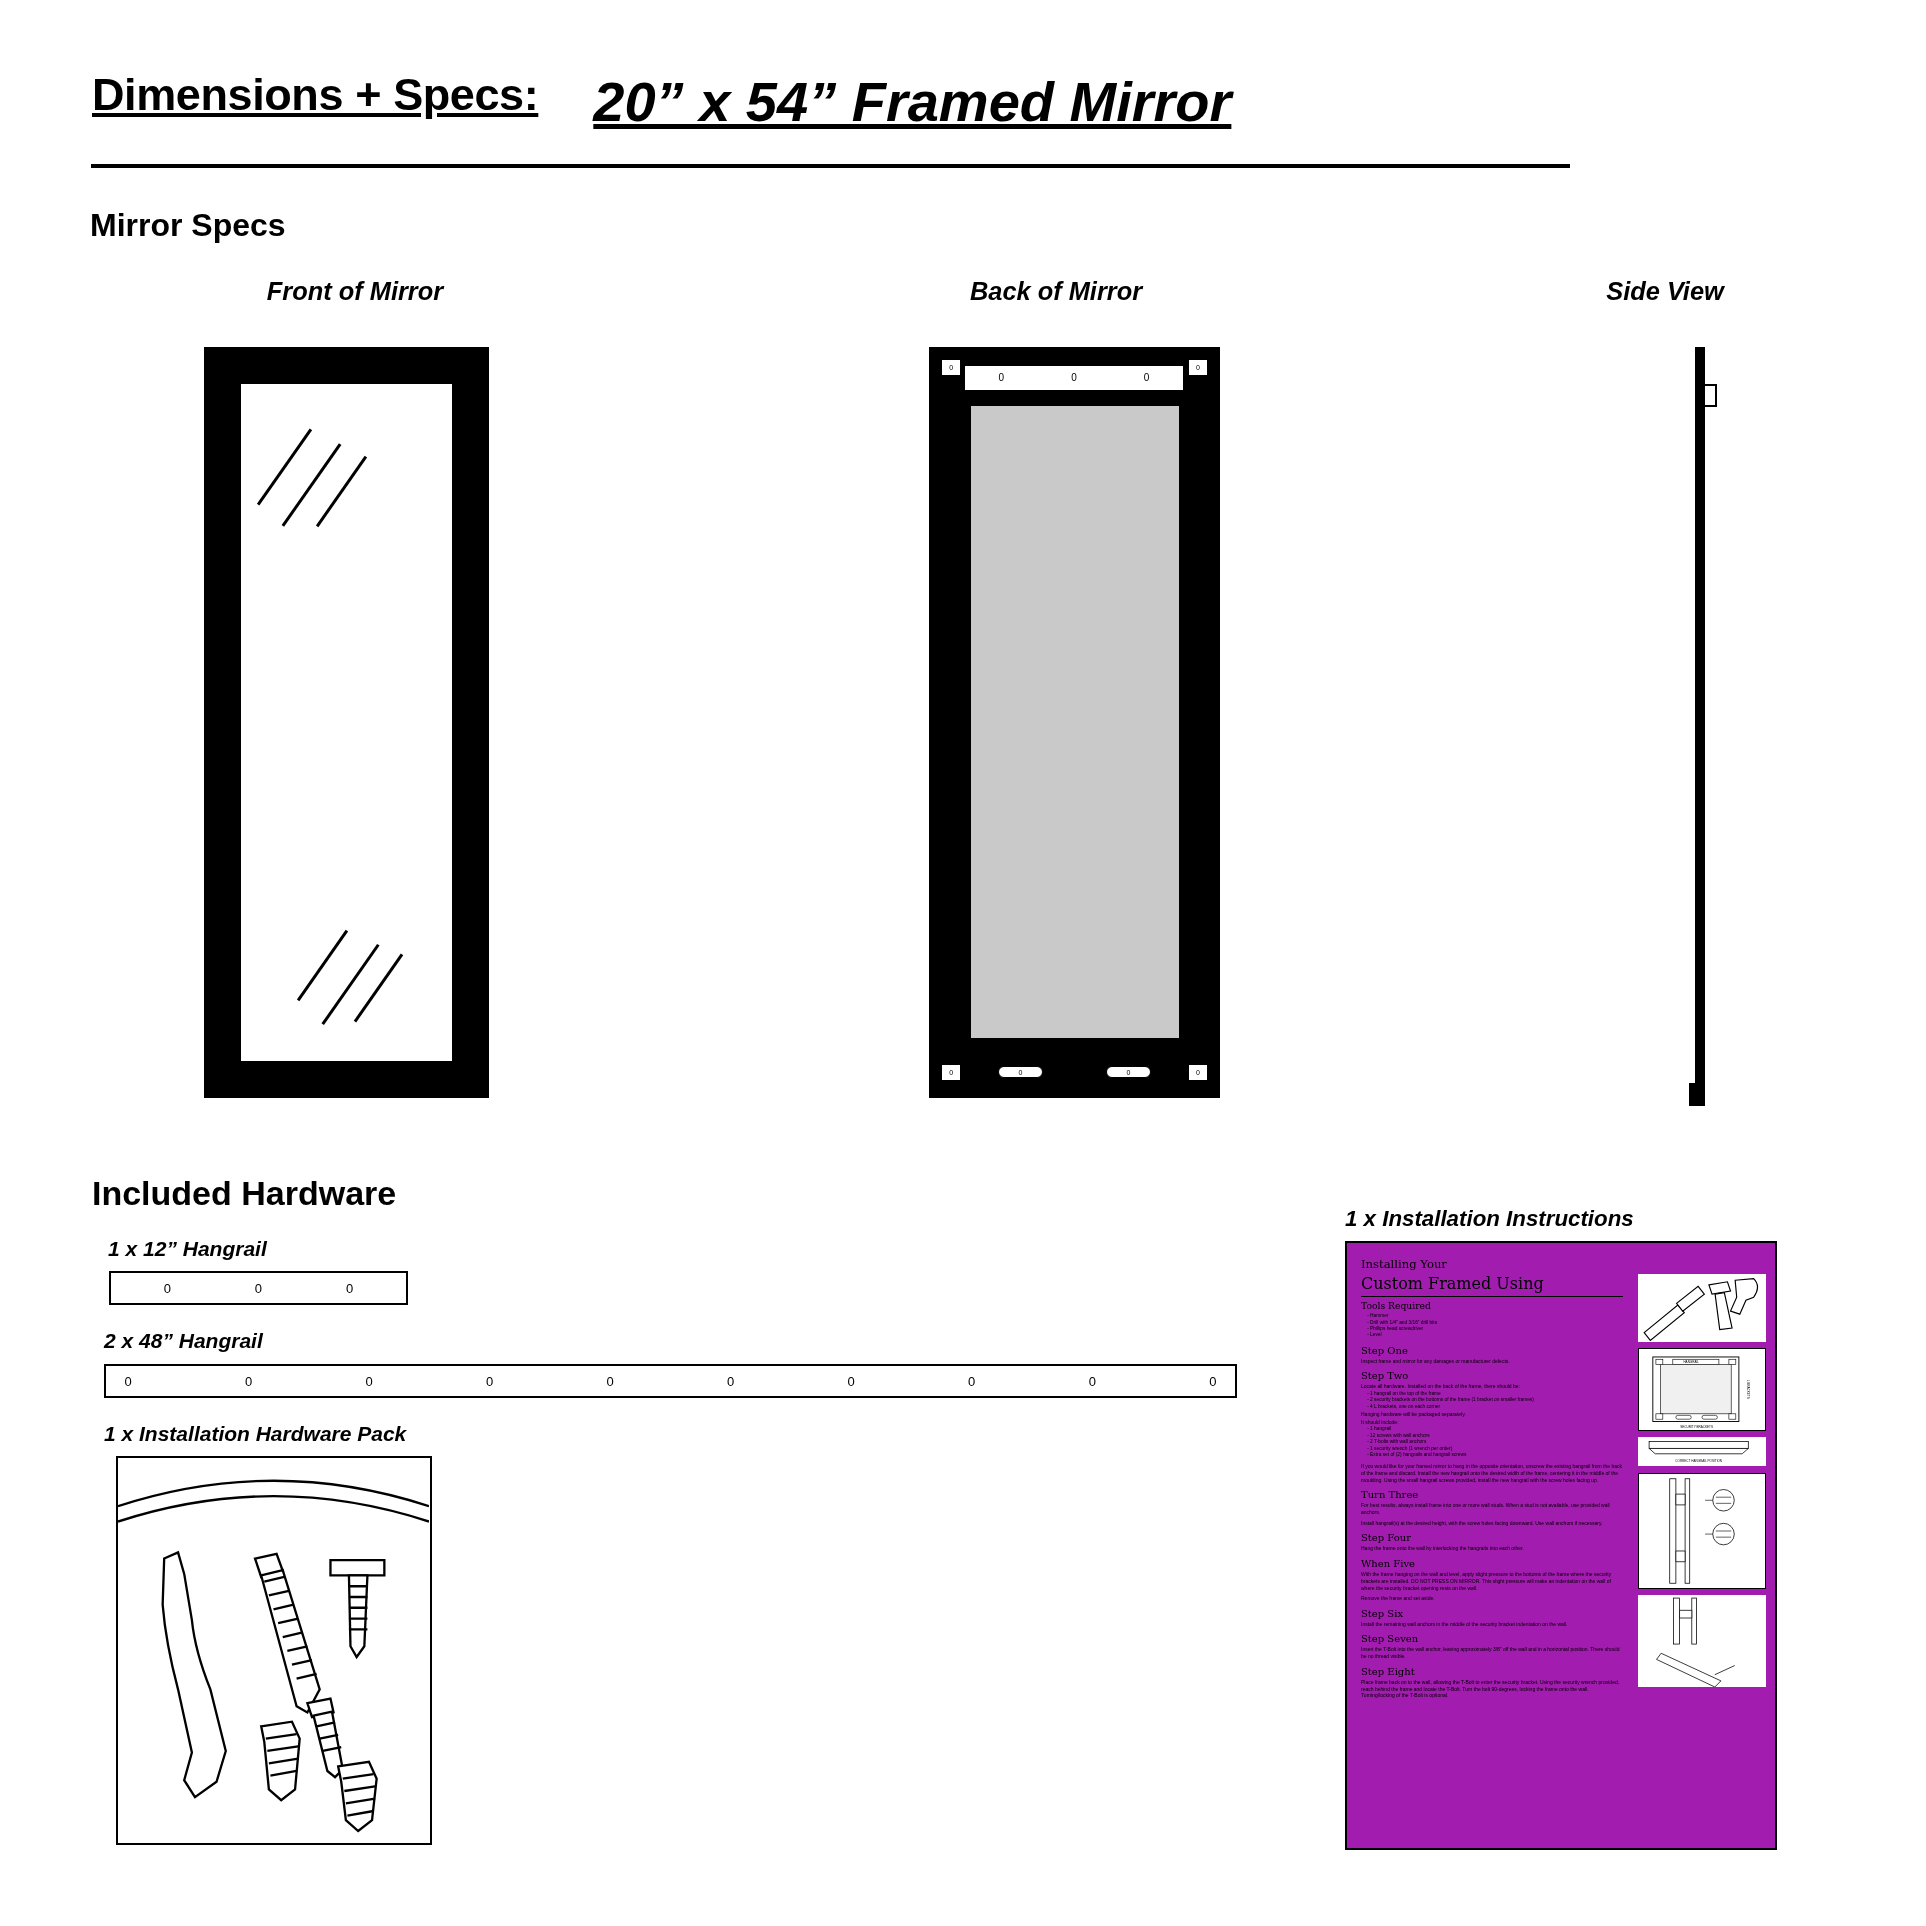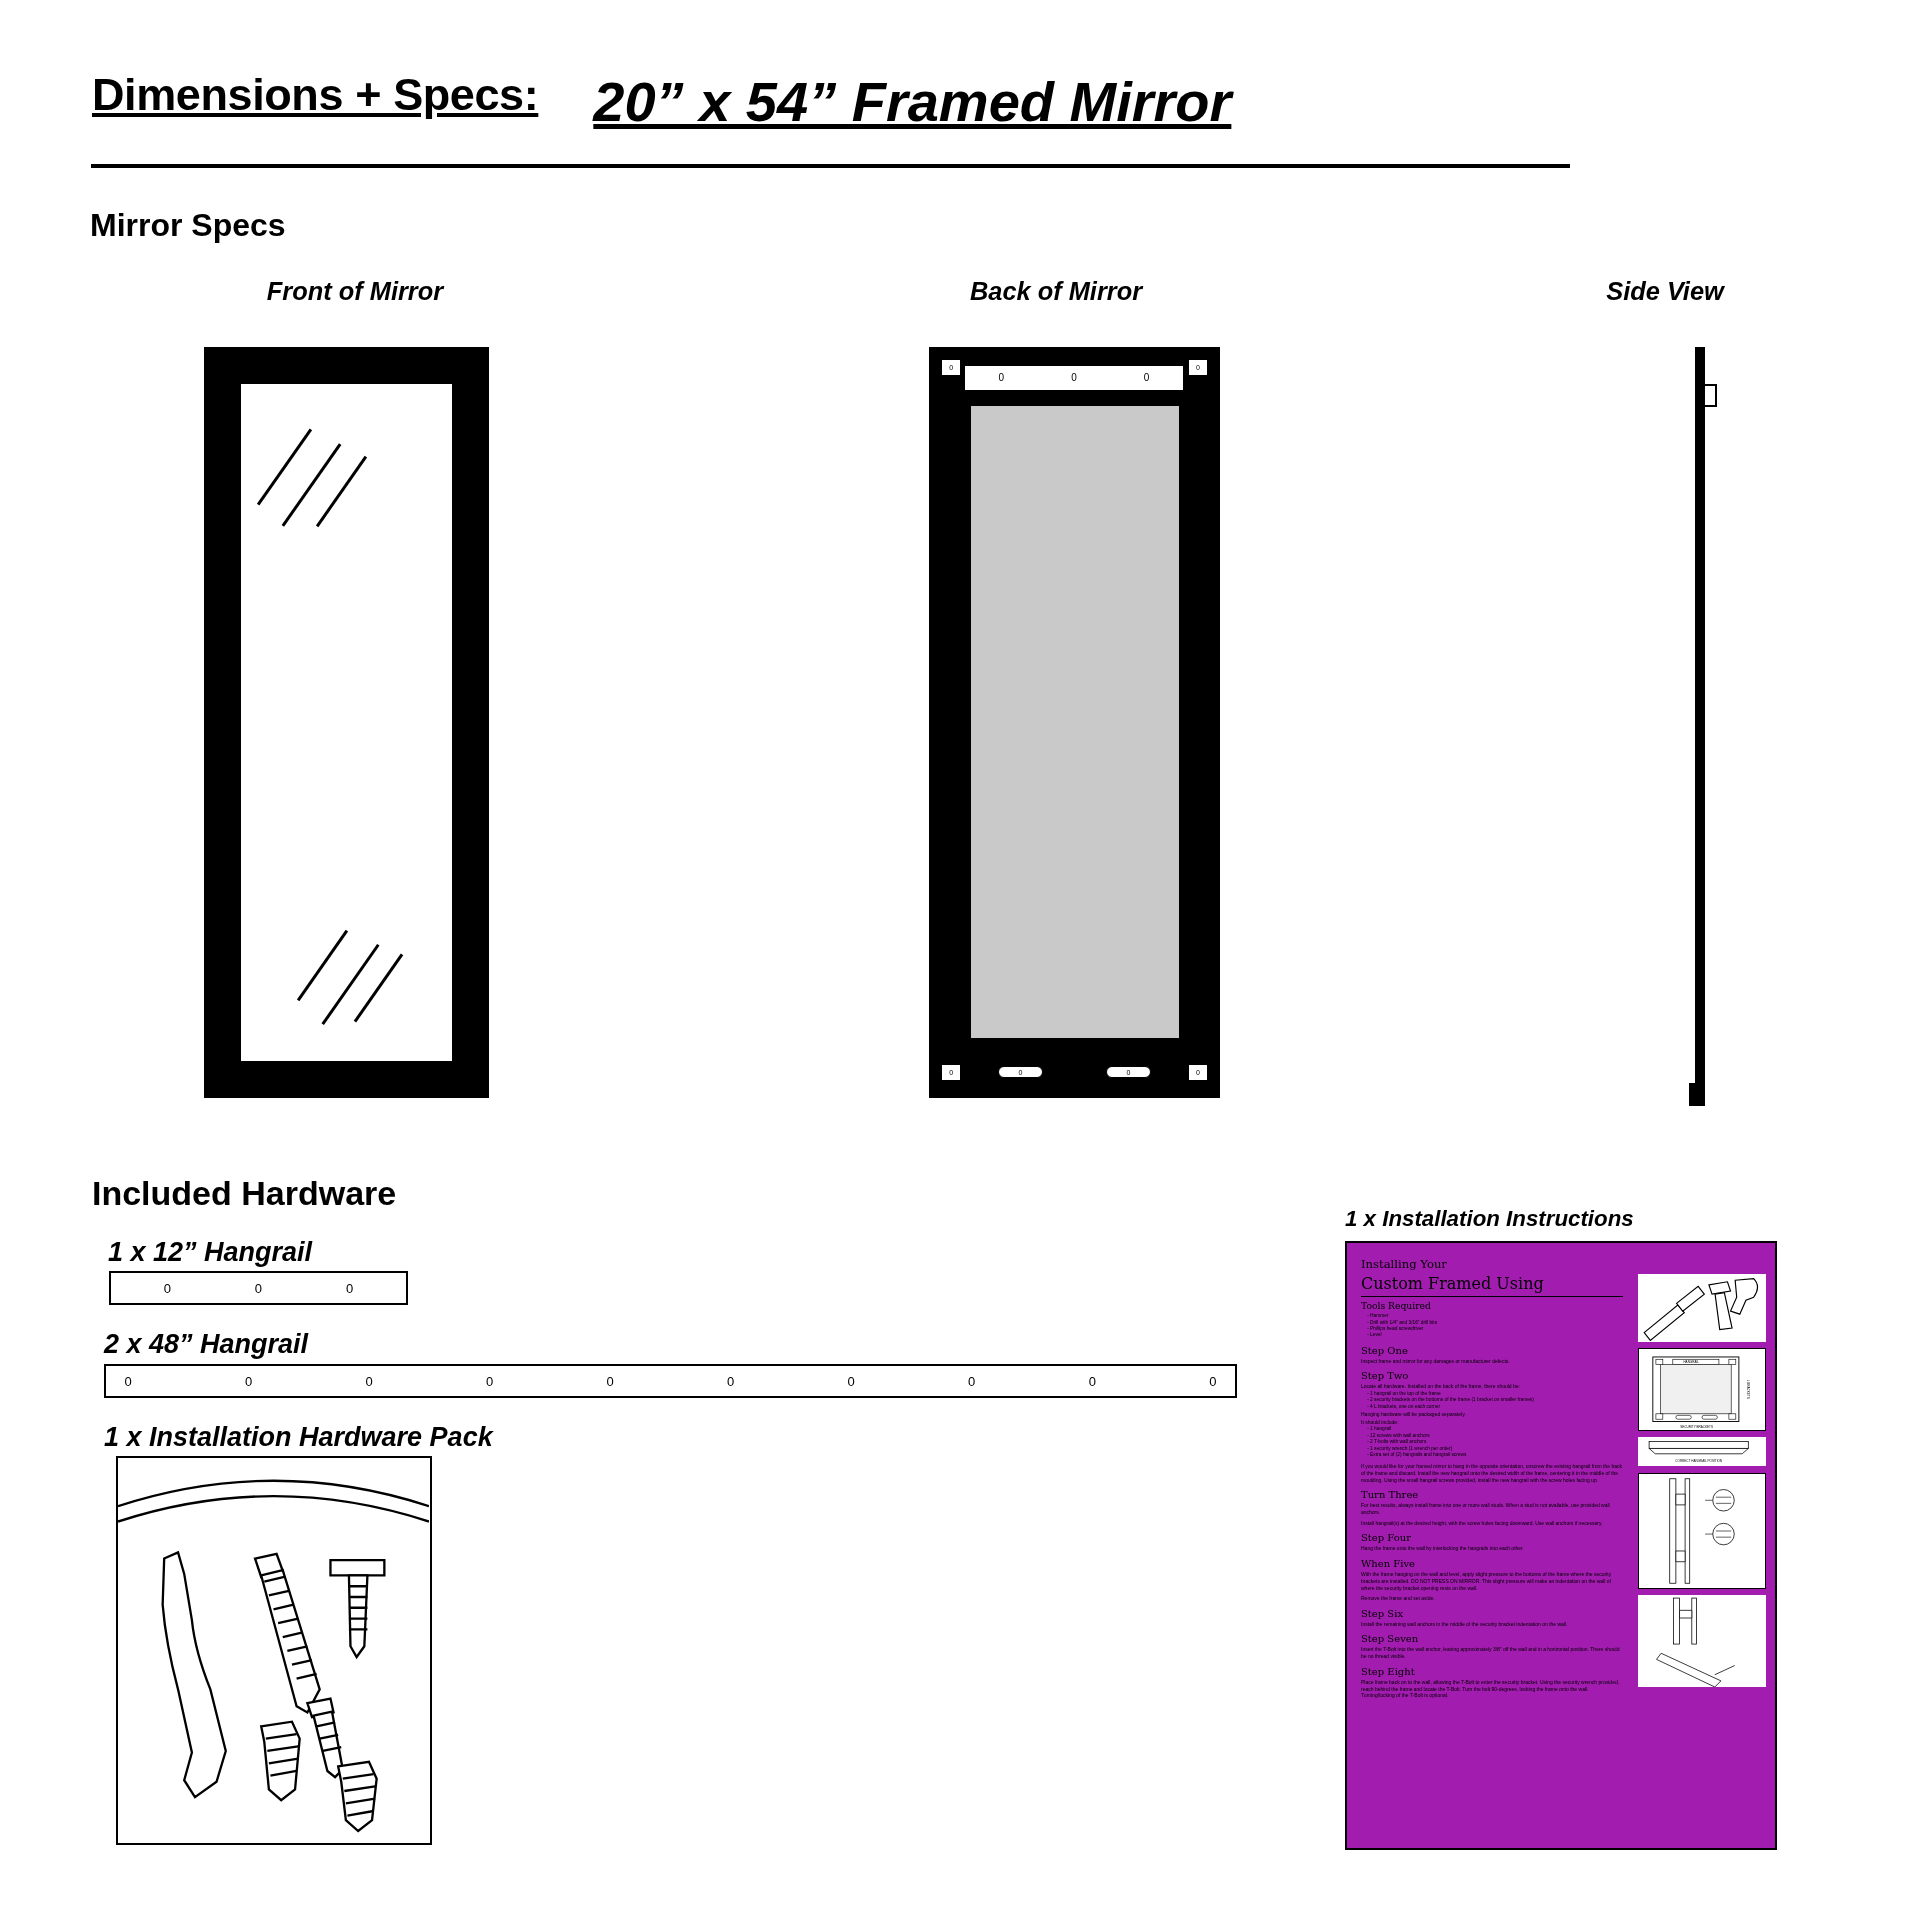--- a/index.html
+++ b/index.html
@@ -189,21 +189,21 @@
     left: 4.6px;
     top: 736px;
     width: 7.7px;
     height: 23px;
     background: #000;
   }
 
   
   .hw-label {
     position: absolute;
-    font-size: 27px;
+    font-size: 21px;
     font-weight: 700;
     font-style: italic;
   }
   #hw-label-1 { left: 108px; top: 1237px; }
   #hw-label-2 { left: 104px; top: 1329px; }
   #hw-label-3 { left: 104px; top: 1422px; }
   #instr-label { left: 1345px; top: 1206px; font-size: 22.3px; }
 
   .rail {
     position: absolute;

